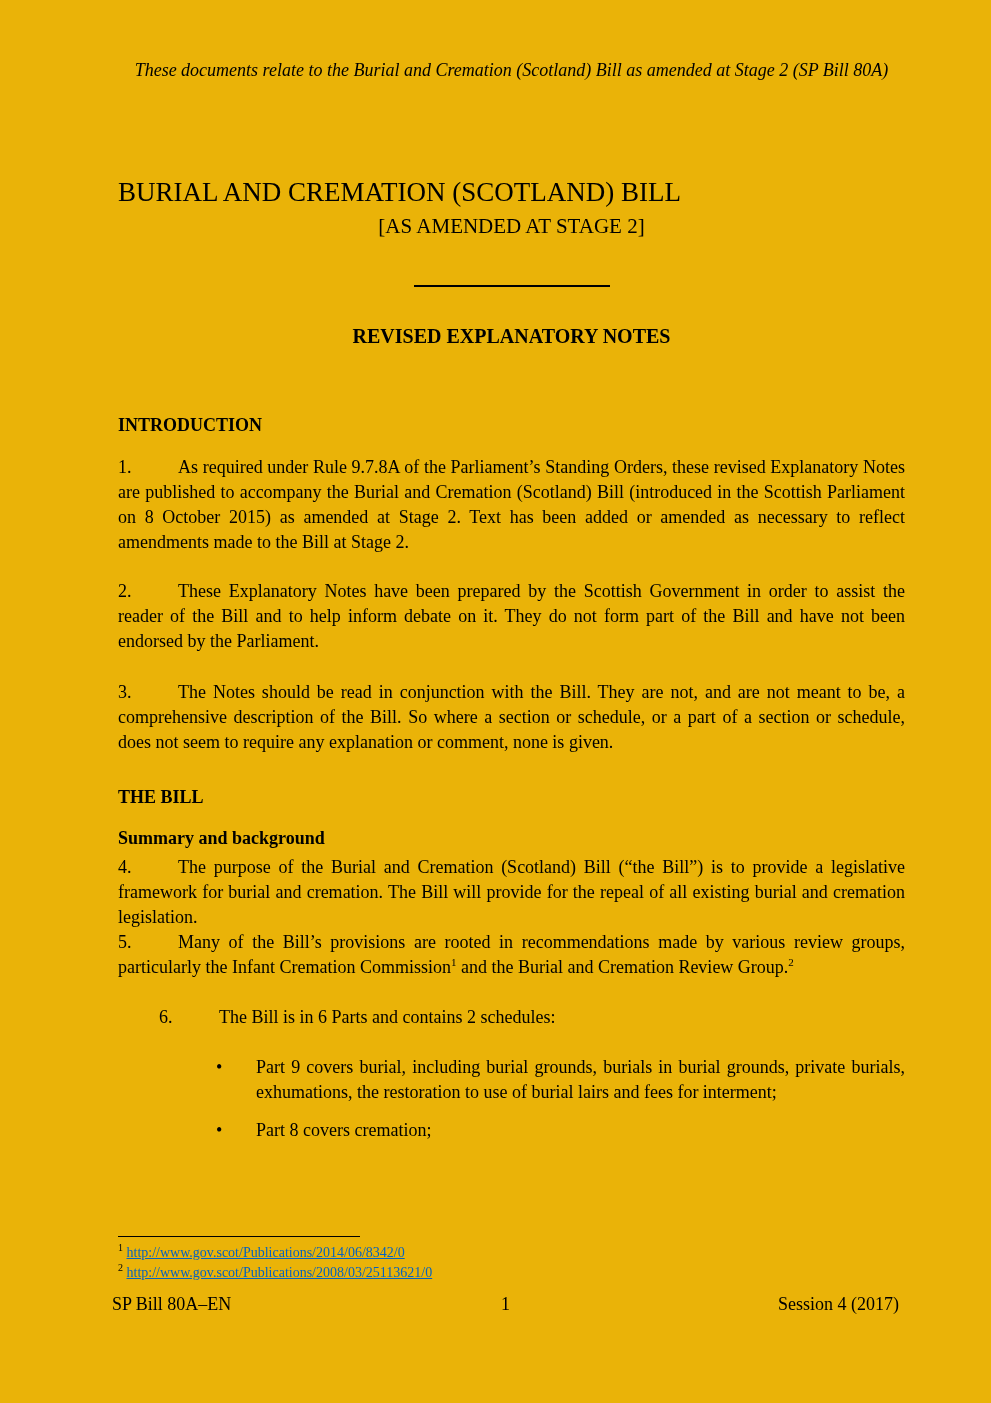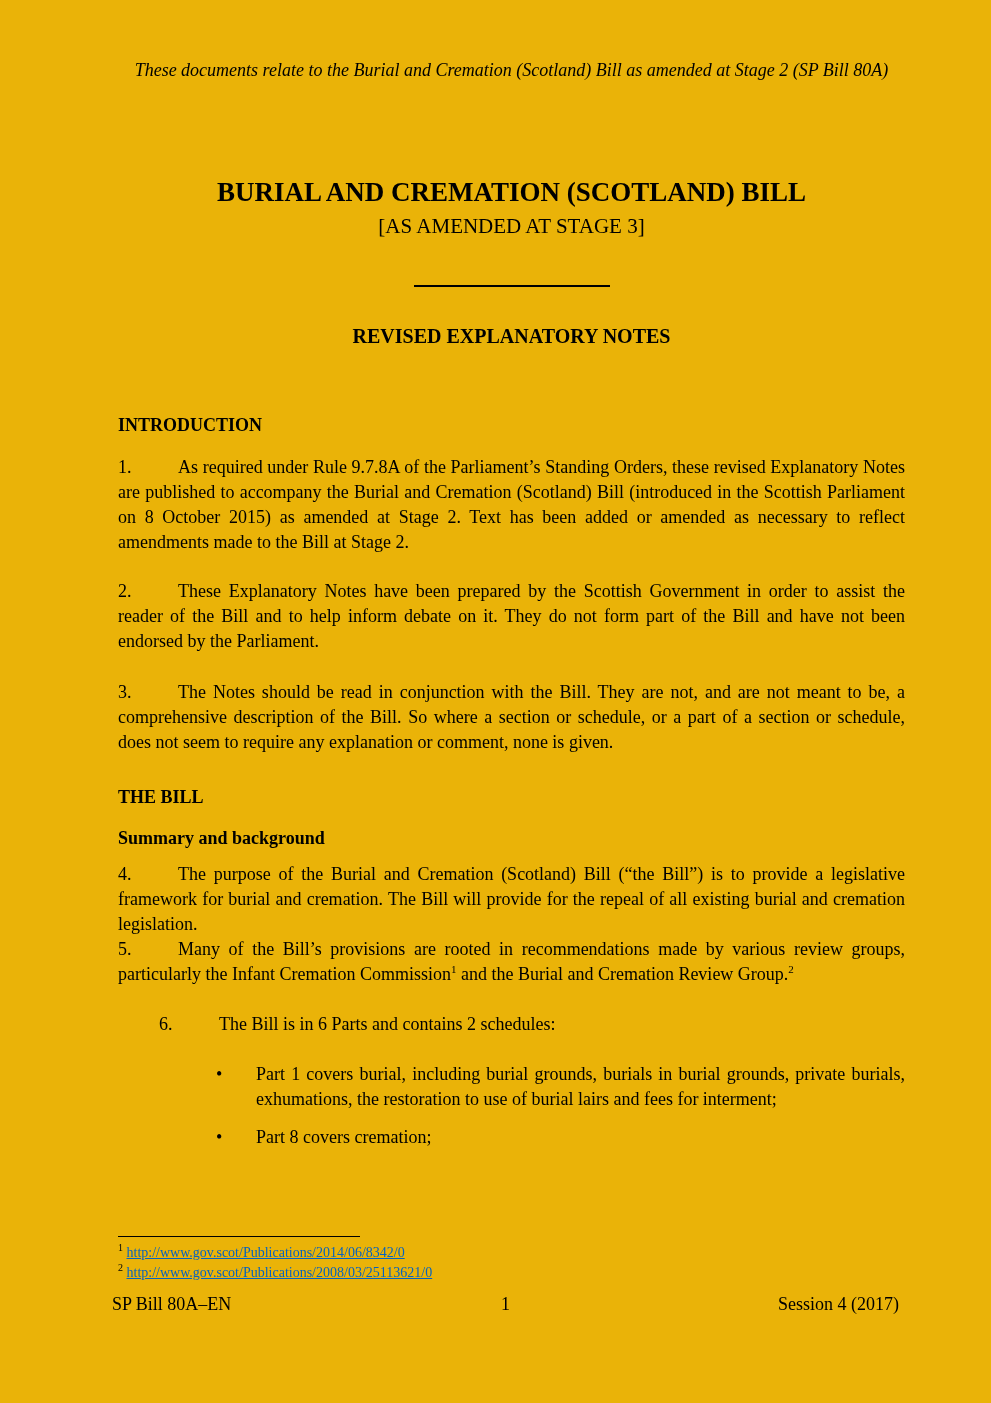--- a/index.html
+++ b/index.html
@@ -20,22 +20,21 @@
     margin: 0;
     font-style: italic;
     font-size: 18px;
     line-height: 25px;
     text-align: center;
   }
   .title {
     margin: 92px 0 0;
     font-size: 27px;
     line-height: 34px;
-    font-weight: bold;
-    text-align: center;
+    font-weight: normal;
   }
   .subtitle {
     margin: 4px 0 0;
     font-size: 21px;
     line-height: 27px;
     text-align: center;
   }
   .divider {
     width: 196px;
     height: 0;
@@ -103,41 +102,41 @@
     top: 1292px;
     width: 787px;
     display: flex;
     font-size: 18px;
     line-height: 25px;
   }
   .f-left  { flex: 1; text-align: left; }
   .f-center{ flex: 1; text-align: center; }
   .f-right { flex: 1; text-align: right; }
 
-  .mt11 { margin-top: 11px; }
+  .mt11 { margin-top: 4px; }
   .mt13 { margin-top: 13px; }
   .mt16 { margin-top: 16px; }
   .mt17 { margin-top: 17px; }
   .mt24 { margin-top: 24px; }
   .mt25 { margin-top: 25px; margin-left: 41px; }
   .mt26 { margin-top: 26px; }
   .mt28 { }
   .mt30 { margin-top: 30px; }
   .mt64 { margin-top: 64px; }
 </style>
 </head>
 <body>
 
 <div class="page">
   <div class="content">
 
     <p class="header-note">These documents relate to the Burial and Cremation (Scotland) Bill as amended at Stage 2 (SP Bill 80A)</p>
 
     <h1 class="title">BURIAL AND CREMATION (SCOTLAND) BILL</h1>
-    <p class="subtitle">[AS AMENDED AT STAGE 3]</p>
+    <p class="subtitle">[AS AMENDED AT STAGE 2]</p>
 
     <div class="divider"></div>
 
     <h2 class="notes-heading">REVISED EXPLANATORY NOTES</h2>
 
     <h3 class="heading mt64">INTRODUCTION</h3>
 
     <p class="para mt17"><span class="pnum">1.</span><span>As required under Rule 9.7.8A of the Parliament’s Standing Orders, these revised Explanatory Notes are published to accompany the Burial and Cremation (Scotland) Bill (introduced in the Scottish Parliament on 8 October 2015) as amended at Stage 2.  Text has been added or amended as necessary to reflect amendments made to the Bill at Stage 2.</span></p>
 
     <p class="para mt24"><span class="pnum">2.</span><span>These Explanatory Notes have been prepared by the Scottish Government in order to assist the reader of the Bill and to help inform debate on it.  They do not form part of the Bill and have not been endorsed by the Parliament.</span></p>
@@ -148,21 +147,21 @@
 
     <h4 class="subheading mt16">Summary and background</h4>
 
     <p class="para mt11"><span class="pnum">4.</span><span>The purpose of the Burial and Cremation (Scotland) Bill (“the Bill”) is to provide a legislative framework for burial and cremation. The Bill will provide for the repeal of all existing burial and cremation legislation.</span></p>
 
     <p class="para mt28"><span class="pnum">5.</span><span>Many of the Bill’s provisions are rooted in recommendations made by various review groups, particularly the Infant Cremation Commission</span><sup class="fnref">1</sup><span> and the Burial and Cremation Review Group.</span><sup class="fnref">2</sup></p>
 
     <p class="para mt25"><span class="pnum">6.</span><span>The Bill is in 6 Parts and contains 2 schedules:</span></p>
 
     <ul class="bullets mt25">
-      <li class="bullet"><span>Part 1 covers burial, including burial grounds, burials in burial grounds, private burials, exhumations, the restoration to use of burial lairs and fees for interment;</span></li>
+      <li class="bullet"><span>Part 9 covers burial, including burial grounds, burials in burial grounds, private burials, exhumations, the restoration to use of burial lairs and fees for interment;</span></li>
       <li class="bullet mt13"><span>Part 8 covers cremation;</span></li>
     </ul>
 
   </div>
 
   <div class="footnotes">
     <div class="footnote-rule"></div>
     <div class="footnote"><sup class="fn-marker">1</sup> <a class="fn-link">http://www.gov.scot/Publications/2014/06/8342/0</a></div>
     <div class="footnote"><sup class="fn-marker">2</sup> <a class="fn-link">http://www.gov.scot/Publications/2008/03/25113621/0</a></div>
   </div>

